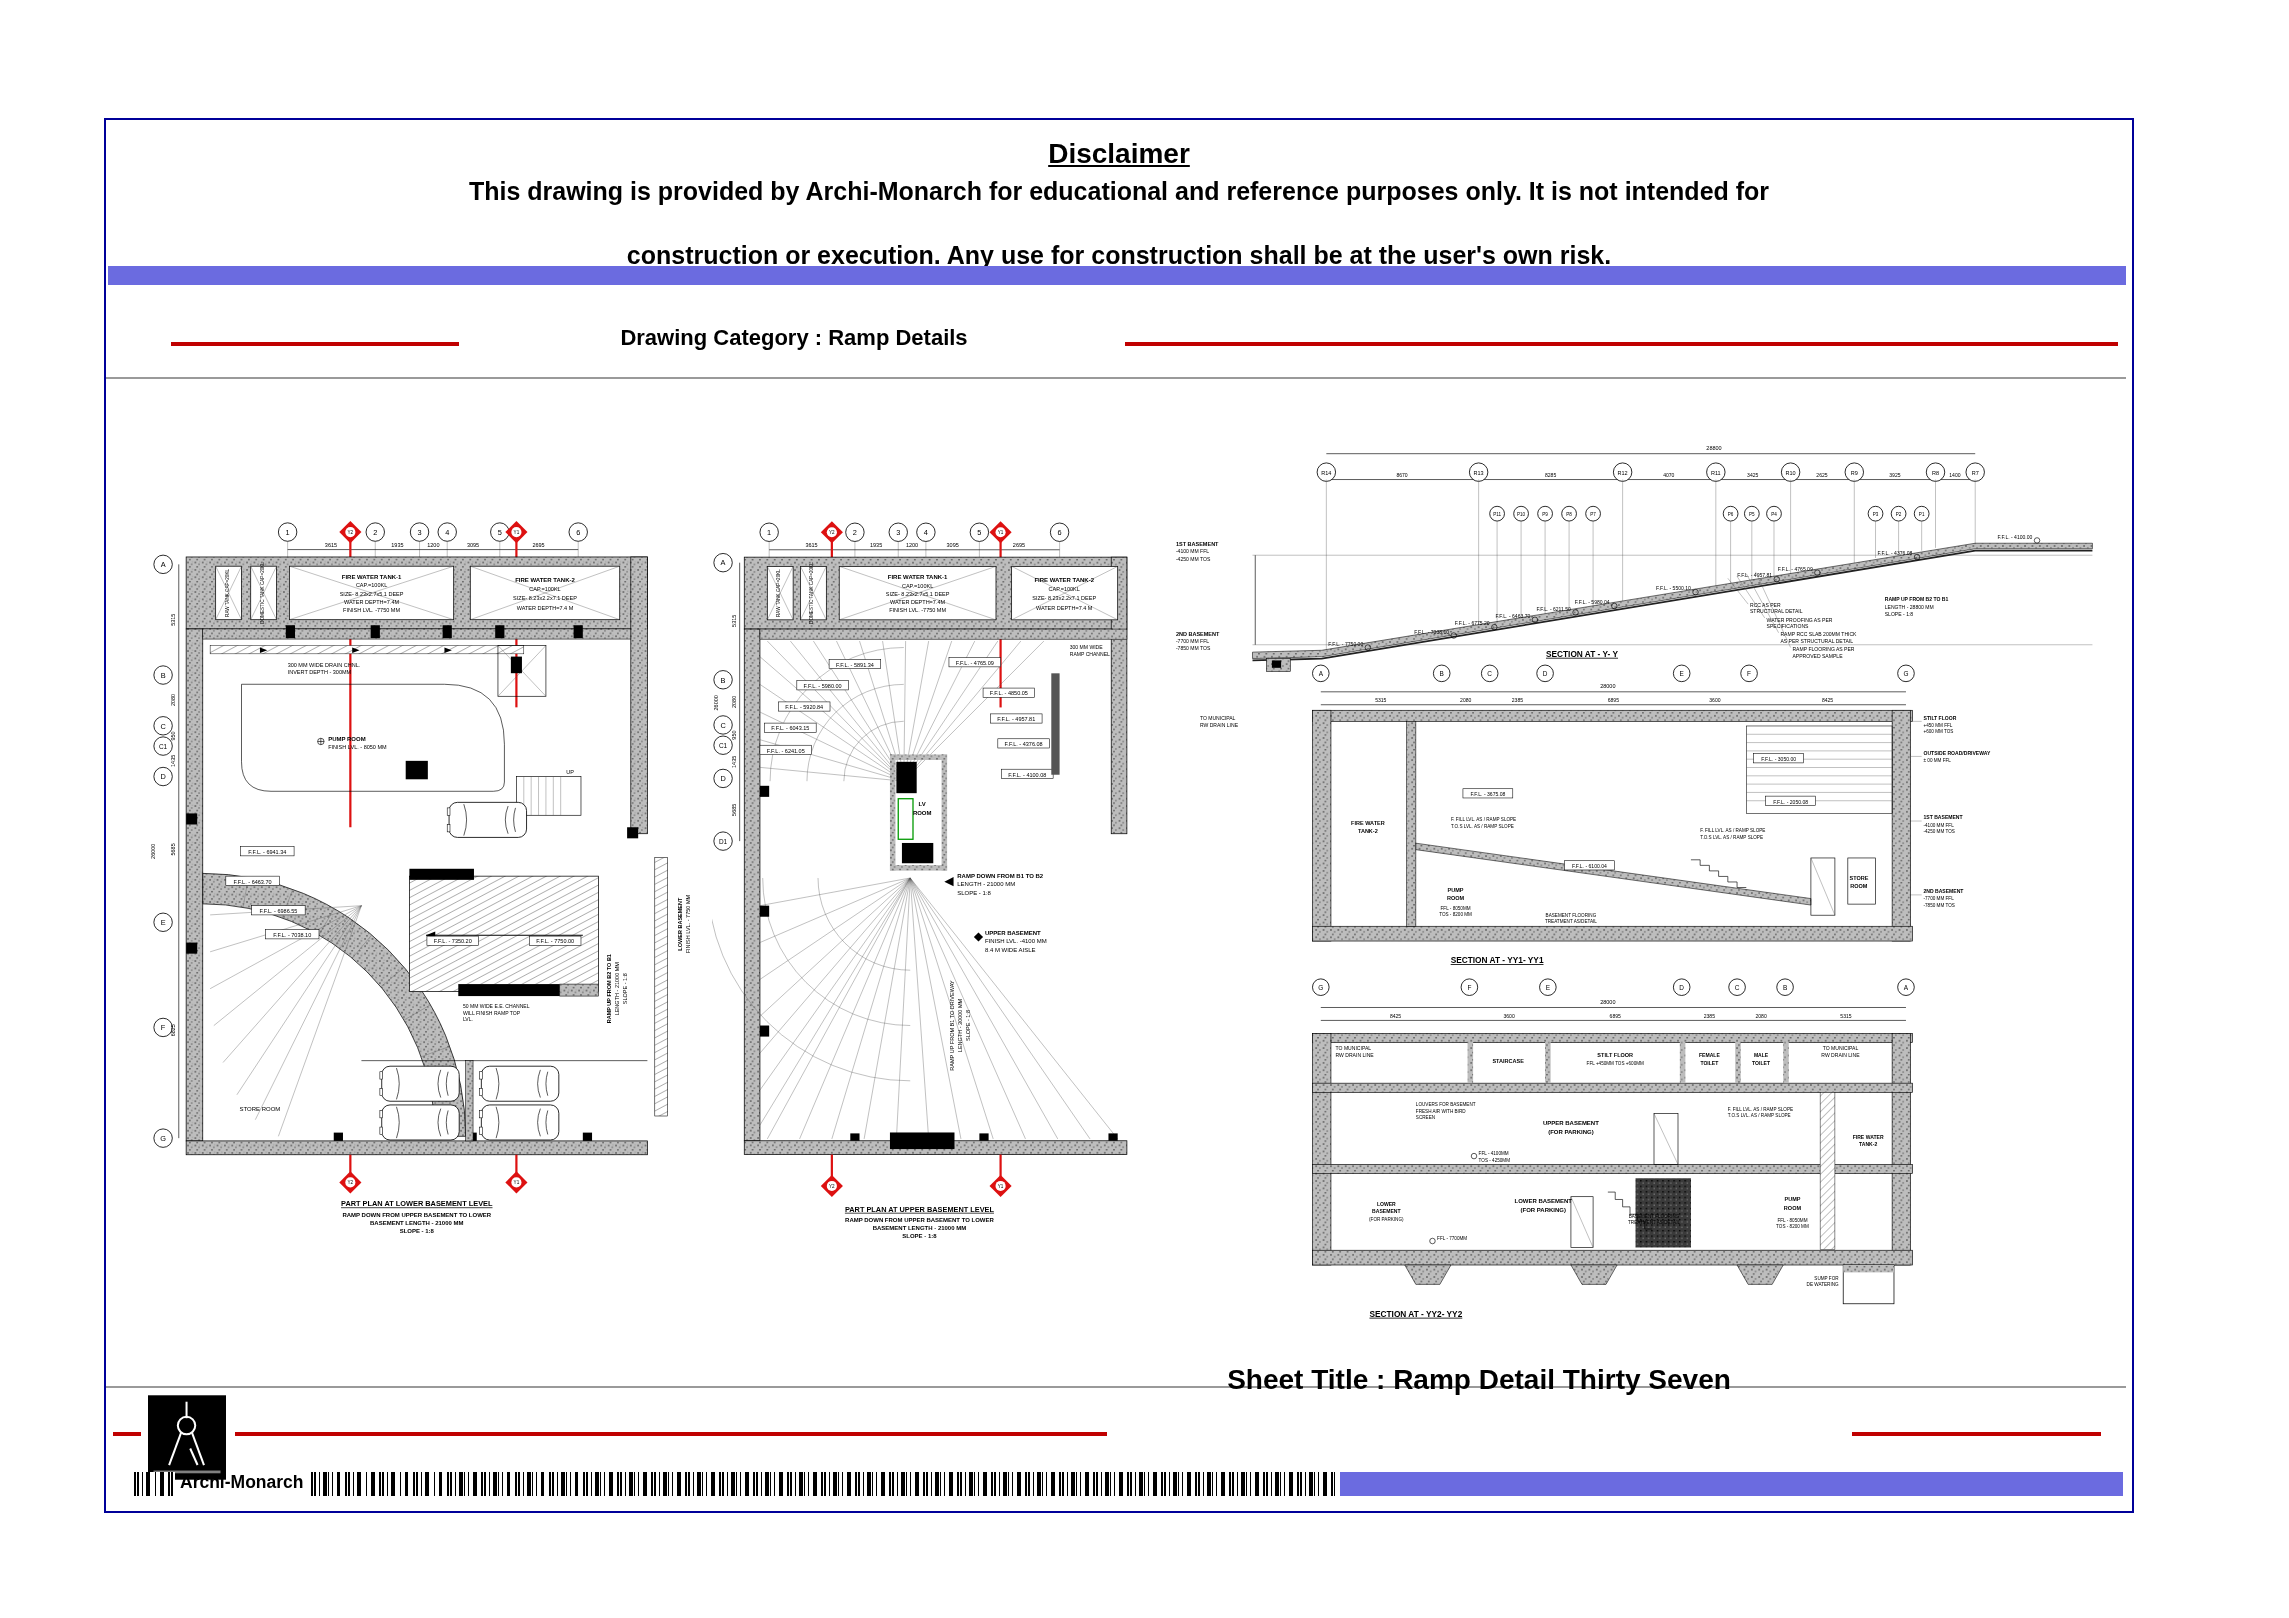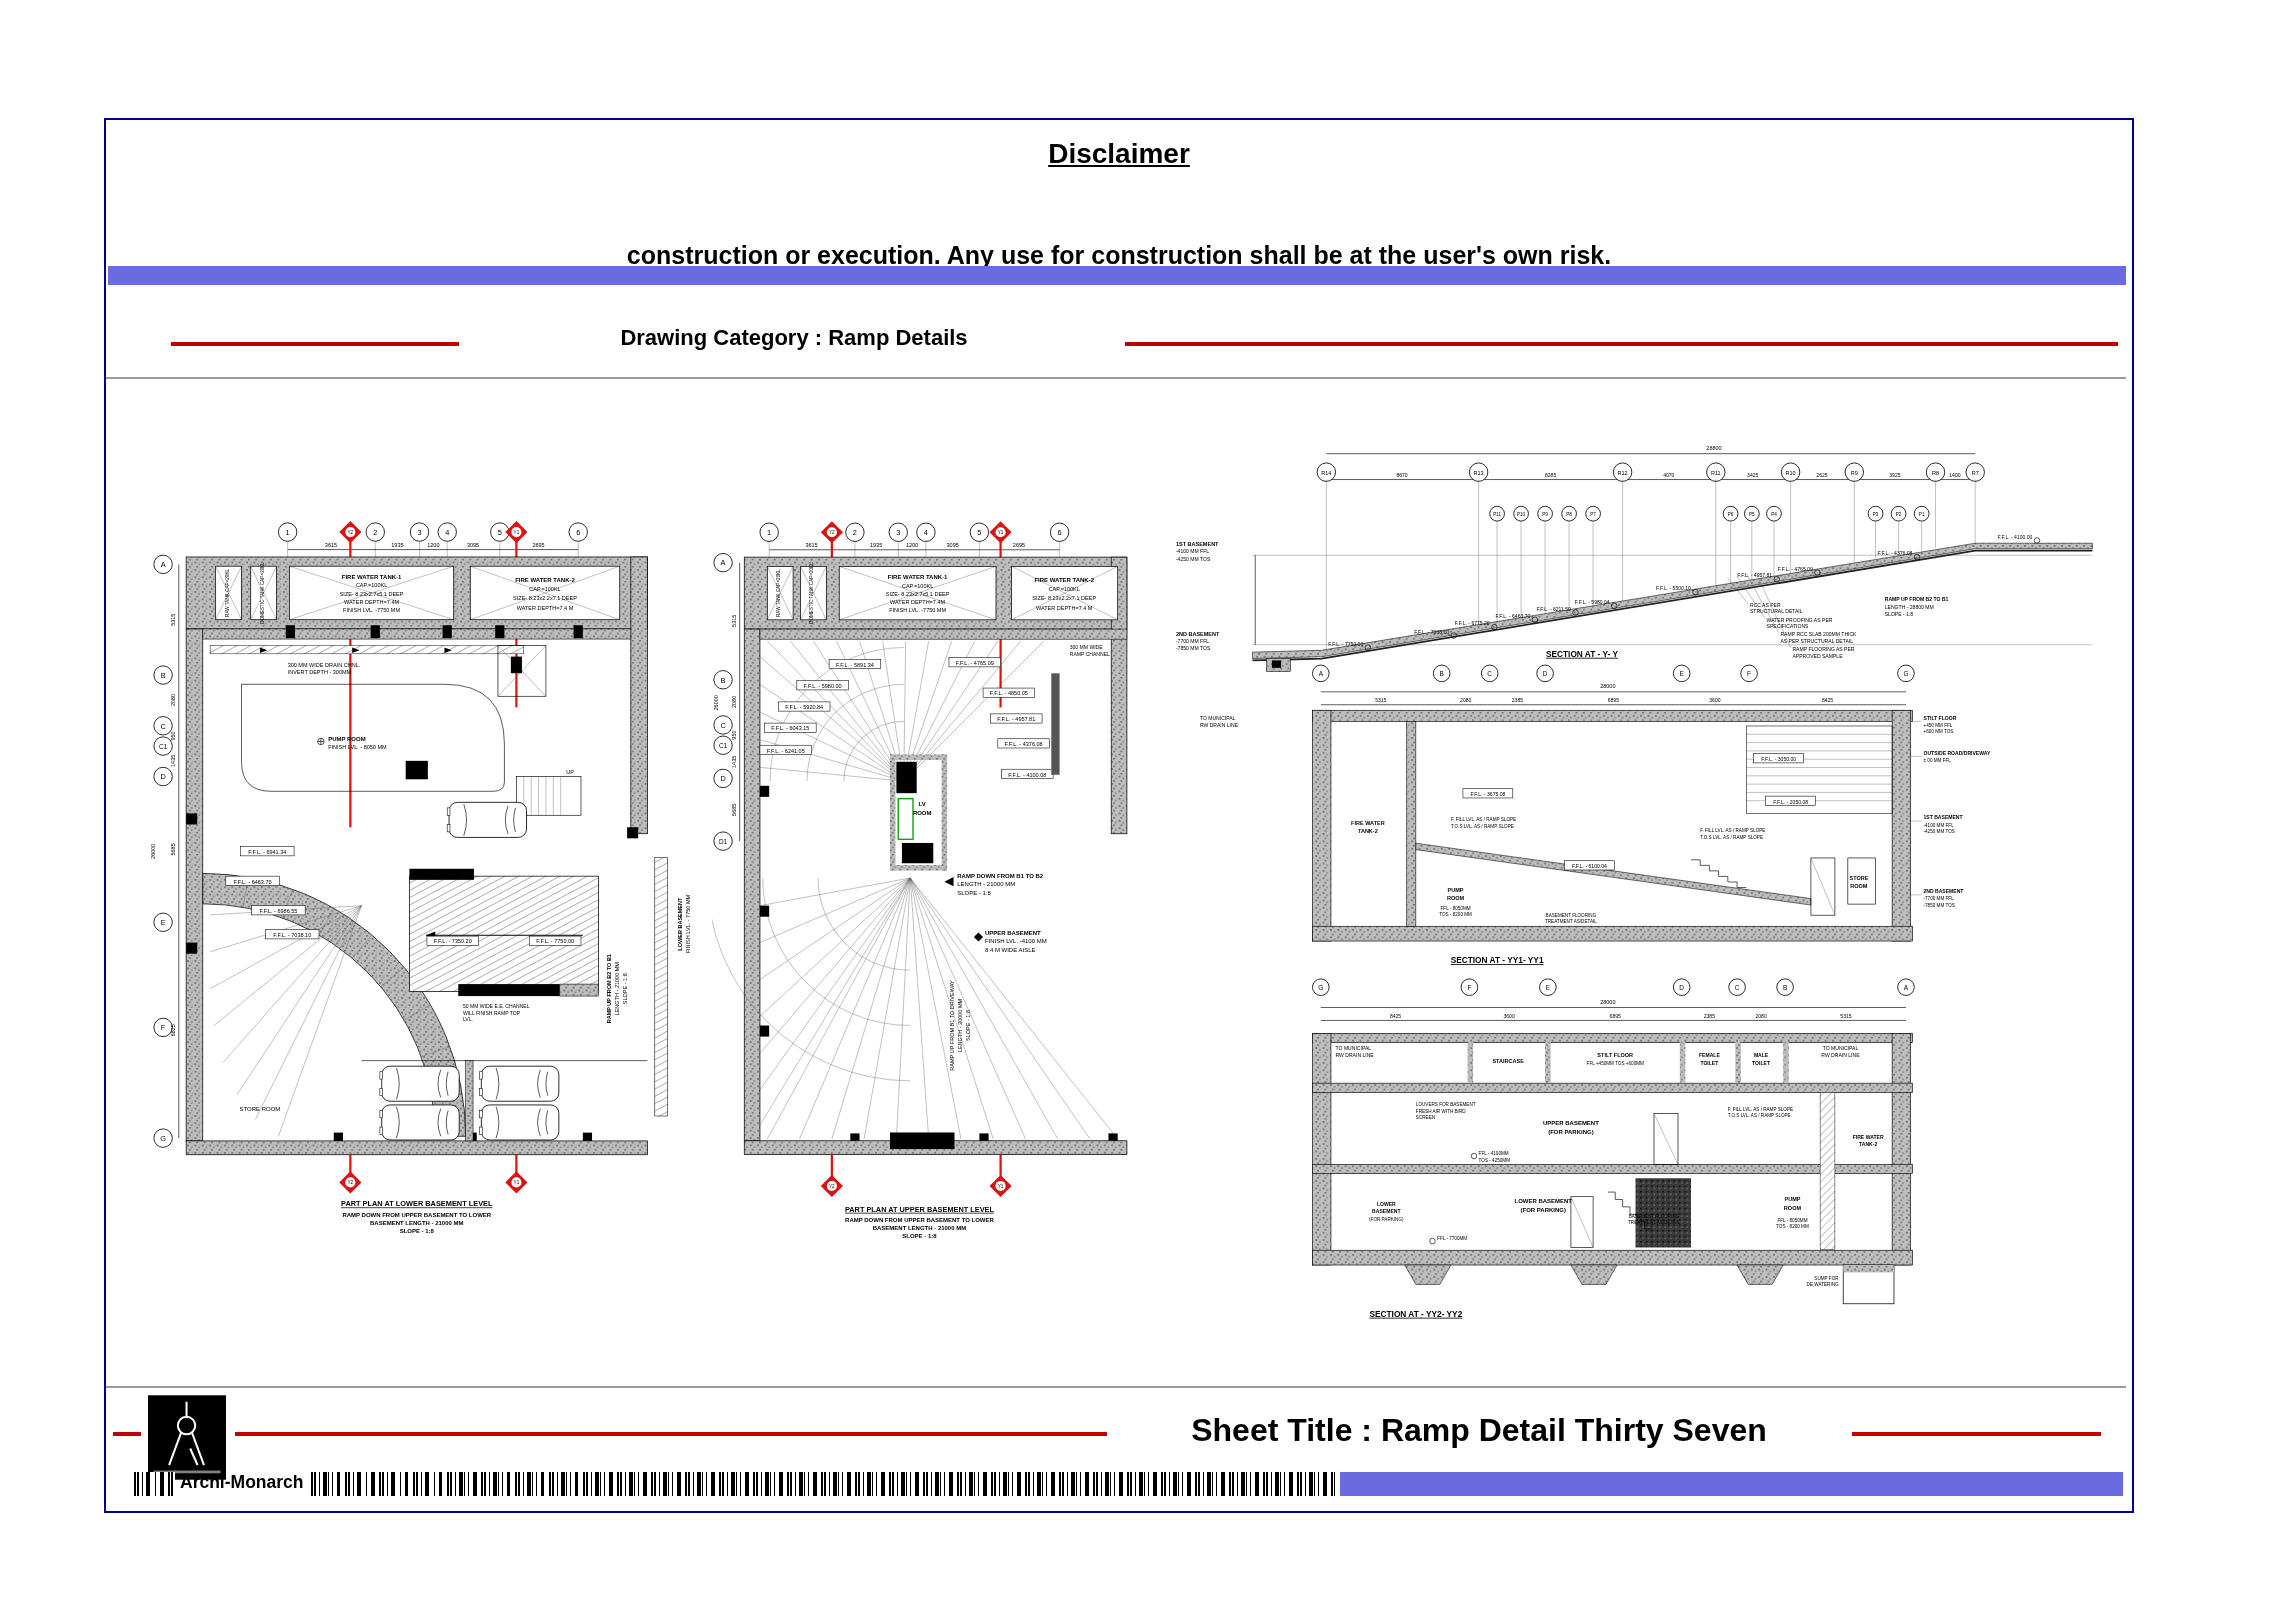--- a/index.html
+++ b/index.html
@@ -9,21 +9,21 @@
          border:2.8px solid #000099;background:#fff;}
   .abs{position:absolute;}
   .ctr{text-align:center;}
   .disc-title{left:0;top:18px;width:100%;font-size:28px;font-weight:bold;text-decoration:underline;}
   .disc-line{left:0;width:100%;font-size:25px;font-weight:bold;}
   .bluebar{left:1.8px;width:2018px;height:19.4px;background:#6b6be0;}
   .redline{height:3.7px;background:#c00000;}
   .cat-title{left:351px;top:205px;width:674px;font-size:22px;font-weight:bold;}
   .grayline{left:0;top:257px;width:2020px;height:1.8px;background:#9a9a9a;}
   .footer-grayline{left:0;top:1266px;width:2020px;height:1.8px;background:#9a9a9a;}
-  .sheet-title{left:1006px;top:1292px;width:734px;font-size:32px;font-weight:bold;}
+  .sheet-title{left:1006px;top:1244px;width:734px;font-size:28px;font-weight:bold;}
   .brand{left:74px;top:1352px;width:129px;font-size:17.5px;font-weight:bold;}
   .barcode{background:repeating-linear-gradient(90deg,
      #000 0 1.8px,#fff 1.8px 2.8px,#000 2.8px 4.6px,#fff 4.6px 8.3px,#000 8.3px 9.2px,#fff 9.2px 12px,
      #000 12px 15.7px,#fff 15.7px 16.6px,#000 16.6px 17.5px,#fff 17.5px 21px,#000 21px 22px,#fff 22px 26px,
      #000 26px 29px,#fff 29px 29.5px,#000 29.5px 30px,#fff 30px 34px);height:24px;}
   .bluebar-bottom{top:1352px;height:24px;background:#6b6be0;}
   svg text{font-family:"Liberation Sans",sans-serif;fill:#000;}
   .t5{font-size:5px;}.t55{font-size:5.5px;}.t6{font-size:6px;}.t65{font-size:6.5px;}
   .t7{font-size:7px;}.t8{font-size:8px;}.t9{font-size:9px;}
   .b{font-weight:bold;}
@@ -38,20 +38,21 @@
   .fflbox{fill:#fff;stroke:#000;stroke-width:.6;}
   .u{text-decoration:underline;}
 </style>
 </head>
 <body>
 
 <div class="page">
  <div class="sheet">
 
   <div class="abs ctr disc-title">Disclaimer</div>
+  <div class="abs ctr disc-line" style="top:57px;">This drawing is provided by Archi-Monarch for educational and reference purposes only. It is not intended for</div>
   <div class="abs ctr disc-line" style="top:96px;margin-top:25px;">construction or execution. Any use for construction shall be at the user's own risk.</div>
   <div class="abs bluebar" style="top:146px;"></div>
 
   <div class="abs redline" style="left:65px;top:222px;width:288px;"></div>
   <div class="abs ctr cat-title">Drawing Category : Ramp Details</div>
   <div class="abs redline" style="left:1019px;top:222px;width:993px;"></div>
   <div class="abs grayline"></div>
 
   <svg class="abs" style="left:43px;top:389px;" width="554" height="738" viewBox="0 0 600 800">
     <defs>

